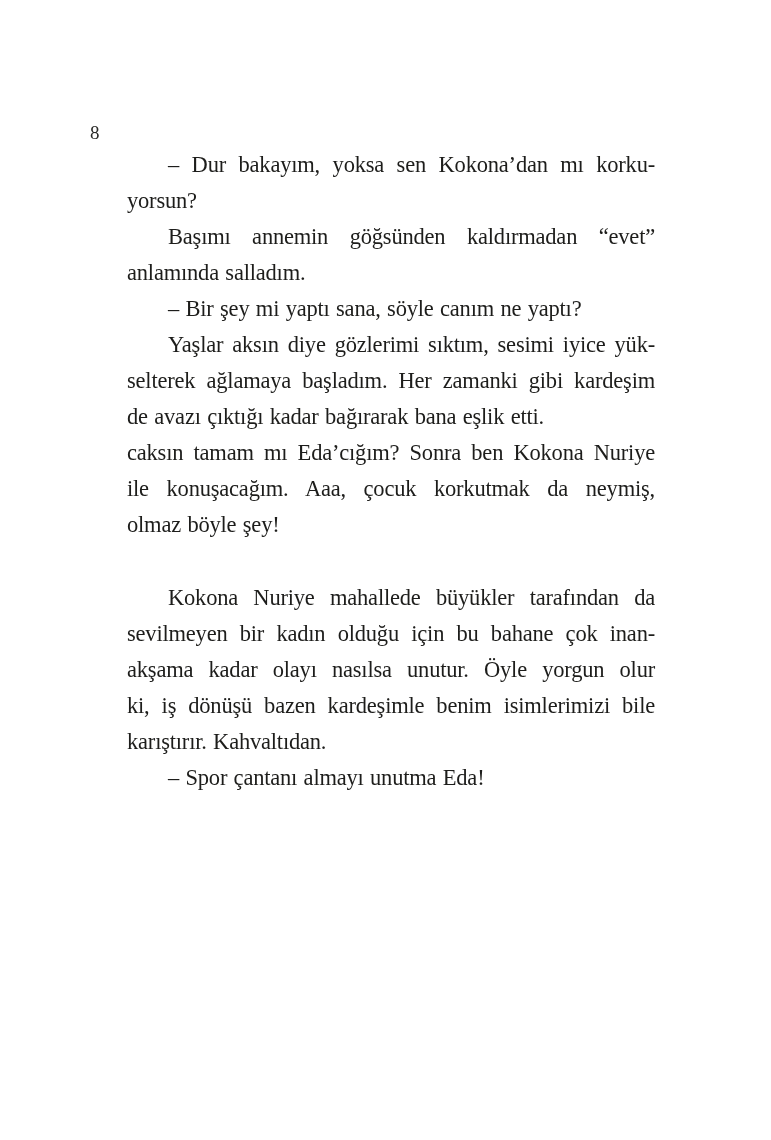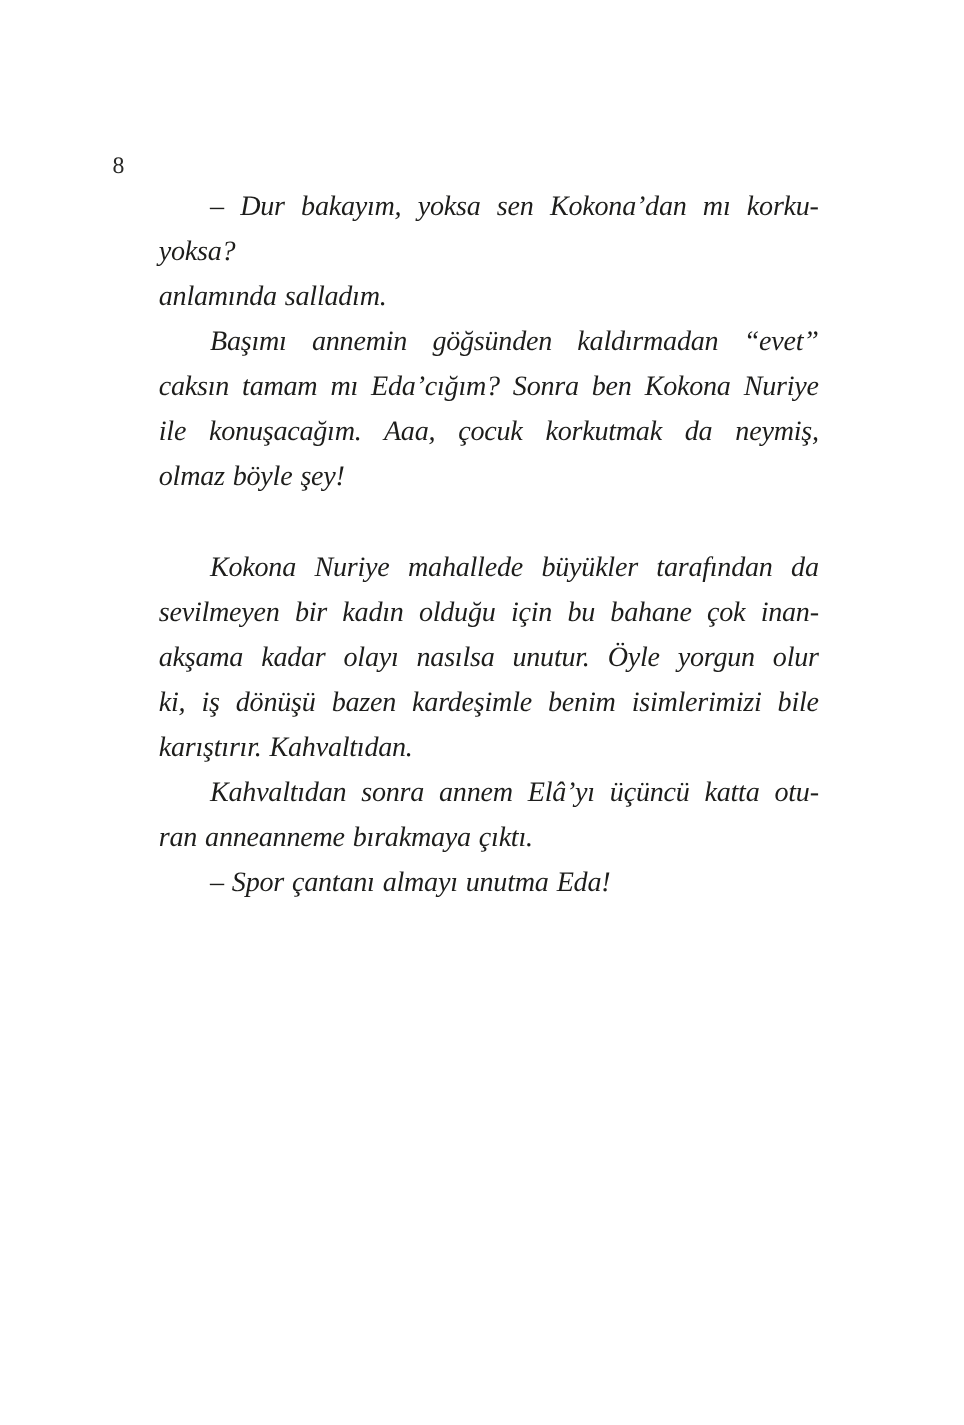--- a/index.html
+++ b/index.html
@@ -41,57 +41,60 @@
   .paragraph {
     margin: 0;
     padding: 0;
   }
   .paragraph.section-break {
     margin-top: 37px;
   }
   .line {
     height: 36px;
     text-align: left;
-    font-style: italic;
   }
   .line.first {
     padding-left: 41px;
   }
   .line.just {
     text-align: justify;
     text-align-last: justify;
   }
 </style>
 </head>
 <body>
 
 <div class="page">
   <div class="page-number">8</div>
   <div class="text-block">
       <div class="paragraph">
         <div class="line first just">– Dur bakayım, yoksa sen Kokona’dan mı korku-</div>
-        <div class="line">yoksa?</div>
+        <div class="line">yorsun?</div>
       </div>
       <div class="paragraph">
+        <div class="line first just">Başımı annemin göğsünden kaldırmadan “evet”</div>
         <div class="line">anlamında salladım.</div>
-        <div class="line first just">Başımı annemin göğsünden kaldırmadan “evet”</div>
+      </div>
+      <div class="paragraph">
+        <div class="line first">– Bir şey mi yaptı sana, söyle canım ne yaptı?</div>
+      </div>
+      <div class="paragraph">
+        <div class="line first just">Yaşlar aksın diye gözlerimi sıktım, sesimi iyice yük-</div>
+        <div class="line just">selterek ağlamaya başladım. Her zamanki gibi kardeşim</div>
+        <div class="line">de avazı çıktığı kadar bağırarak bana eşlik etti.</div>
       </div>
       <div class="paragraph">
         <div class="line just">caksın tamam mı Eda’cığım? Sonra ben Kokona Nuriye</div>
         <div class="line just">ile konuşacağım. Aaa, çocuk korkutmak da neymiş,</div>
         <div class="line">olmaz böyle şey!</div>
       </div>
       <div class="paragraph section-break">
         <div class="line first just">Kokona Nuriye mahallede büyükler tarafından da</div>
         <div class="line just">sevilmeyen bir kadın olduğu için bu bahane çok inan-</div>
         <div class="line just">akşama kadar olayı nasılsa unutur. Öyle yorgun olur</div>
         <div class="line just">ki, iş dönüşü bazen kardeşimle benim isimlerimizi bile</div>
         <div class="line">karıştırır. Kahvaltıdan.</div>
       </div>
       <div class="paragraph">
-        <div class="line first just">Kahvaltıdan sonra annem Elâ’yı üçüncü katta otu-</div>
-        <div class="line">ran anneanneme bırakmaya çıktı.</div>
-      </div>
-      <div class="paragraph">
         <div class="line first">– Spor çantanı almayı unutma Eda!</div>
       </div>
     </div>
 </div>
 
 </body></html>

